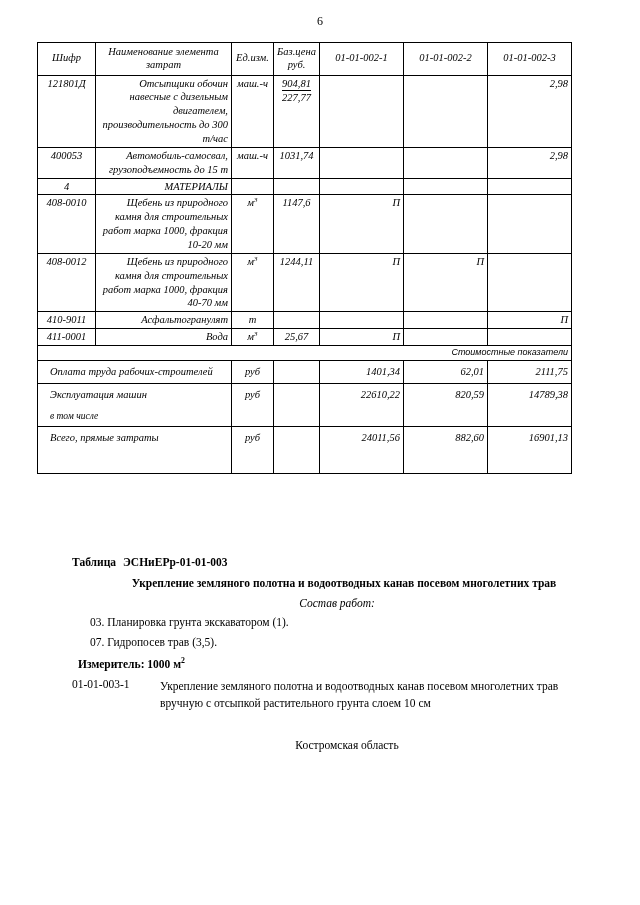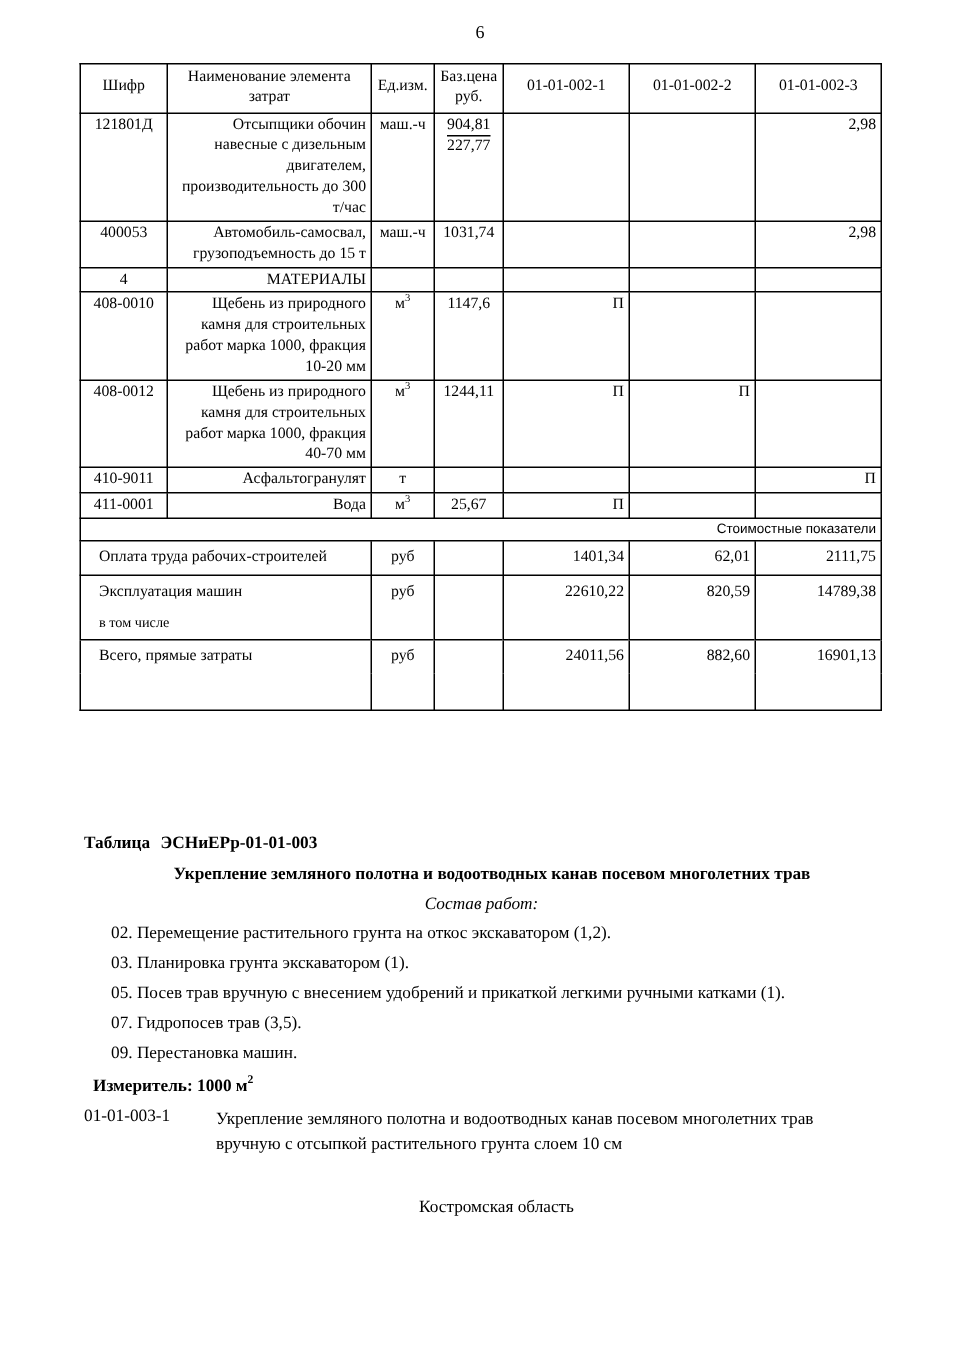--- a/index.html
+++ b/index.html
@@ -21,26 +21,27 @@
     top: 14px;
     left: 0;
     width: 640px;
     text-align: center;
     font-size: 12px;
   }
 
   
   .cost-table {
     position: absolute;
-    left: 53px;
+    left: 37px;
     top: 42px;
     width: 534px;
     border-collapse: collapse;
     table-layout: fixed;
     font-size: 10.5px;
+    font-style: italic;
   }
   .cost-table td, .cost-table th {
     border: 1px solid #000;
     padding: 1px 3px;
     vertical-align: top;
     line-height: 1.32;
     font-weight: normal;
   }
   .col-code    { width: 58px;  }
   .col-name    { width: 136px; }
@@ -92,21 +93,21 @@
     padding-bottom: 4px;
   }
   .summary .lbl { padding-left: 12px; }
   .small-note { font-size: 9.5px; }
 
   .spacer-row td { height: 22px; }
 
   
   .text-block {
     position: absolute;
-    left: 56px;
+    left: 72px;
     top: 556px;
     width: 530px;
     font-size: 11.5px;
   }
   .tbl-title {
     font-weight: bold;
     font-size: 11.5px;
     margin-bottom: 9px;
   }
   .tbl-title .sp { display: inline-block; width: 7px; }
@@ -312,25 +313,22 @@
 <div class="text-block">
 
   <div class="tbl-title">
     <span>Таблица</span><span class="sp"></span><span>ЭСНиЕРр-01-01-003</span>
   </div>
 
   <div class="tbl-subtitle">Укрепление земляного полотна и водоотводных канав посевом многолетних трав</div>
 
   <div class="works-header">Состав работ:</div>
 
-  <div class="work-item">02. Перемещение растительного грунта на откос экскаватором (1,2).</div>
   <div class="work-item">03. Планировка грунта экскаватором (1).</div>
-  <div class="work-item">05. Посев трав вручную с внесением удобрений и  прикаткой легкими ручными катками (1).</div>
   <div class="work-item">07. Гидропосев трав (3,5).</div>
-  <div class="work-item">09. Перестановка машин.</div>
 
   <div class="measure">
     <span>Измеритель:</span>
     <span>1000 м</span><sup>2</sup>
   </div>
 
   <div class="norm-line">
     <div class="norm-code">01-01-003-1</div>
     <div class="norm-text">
       <span>Укрепление земляного полотна и водоотводных канав посевом многолетних трав</span><br>

